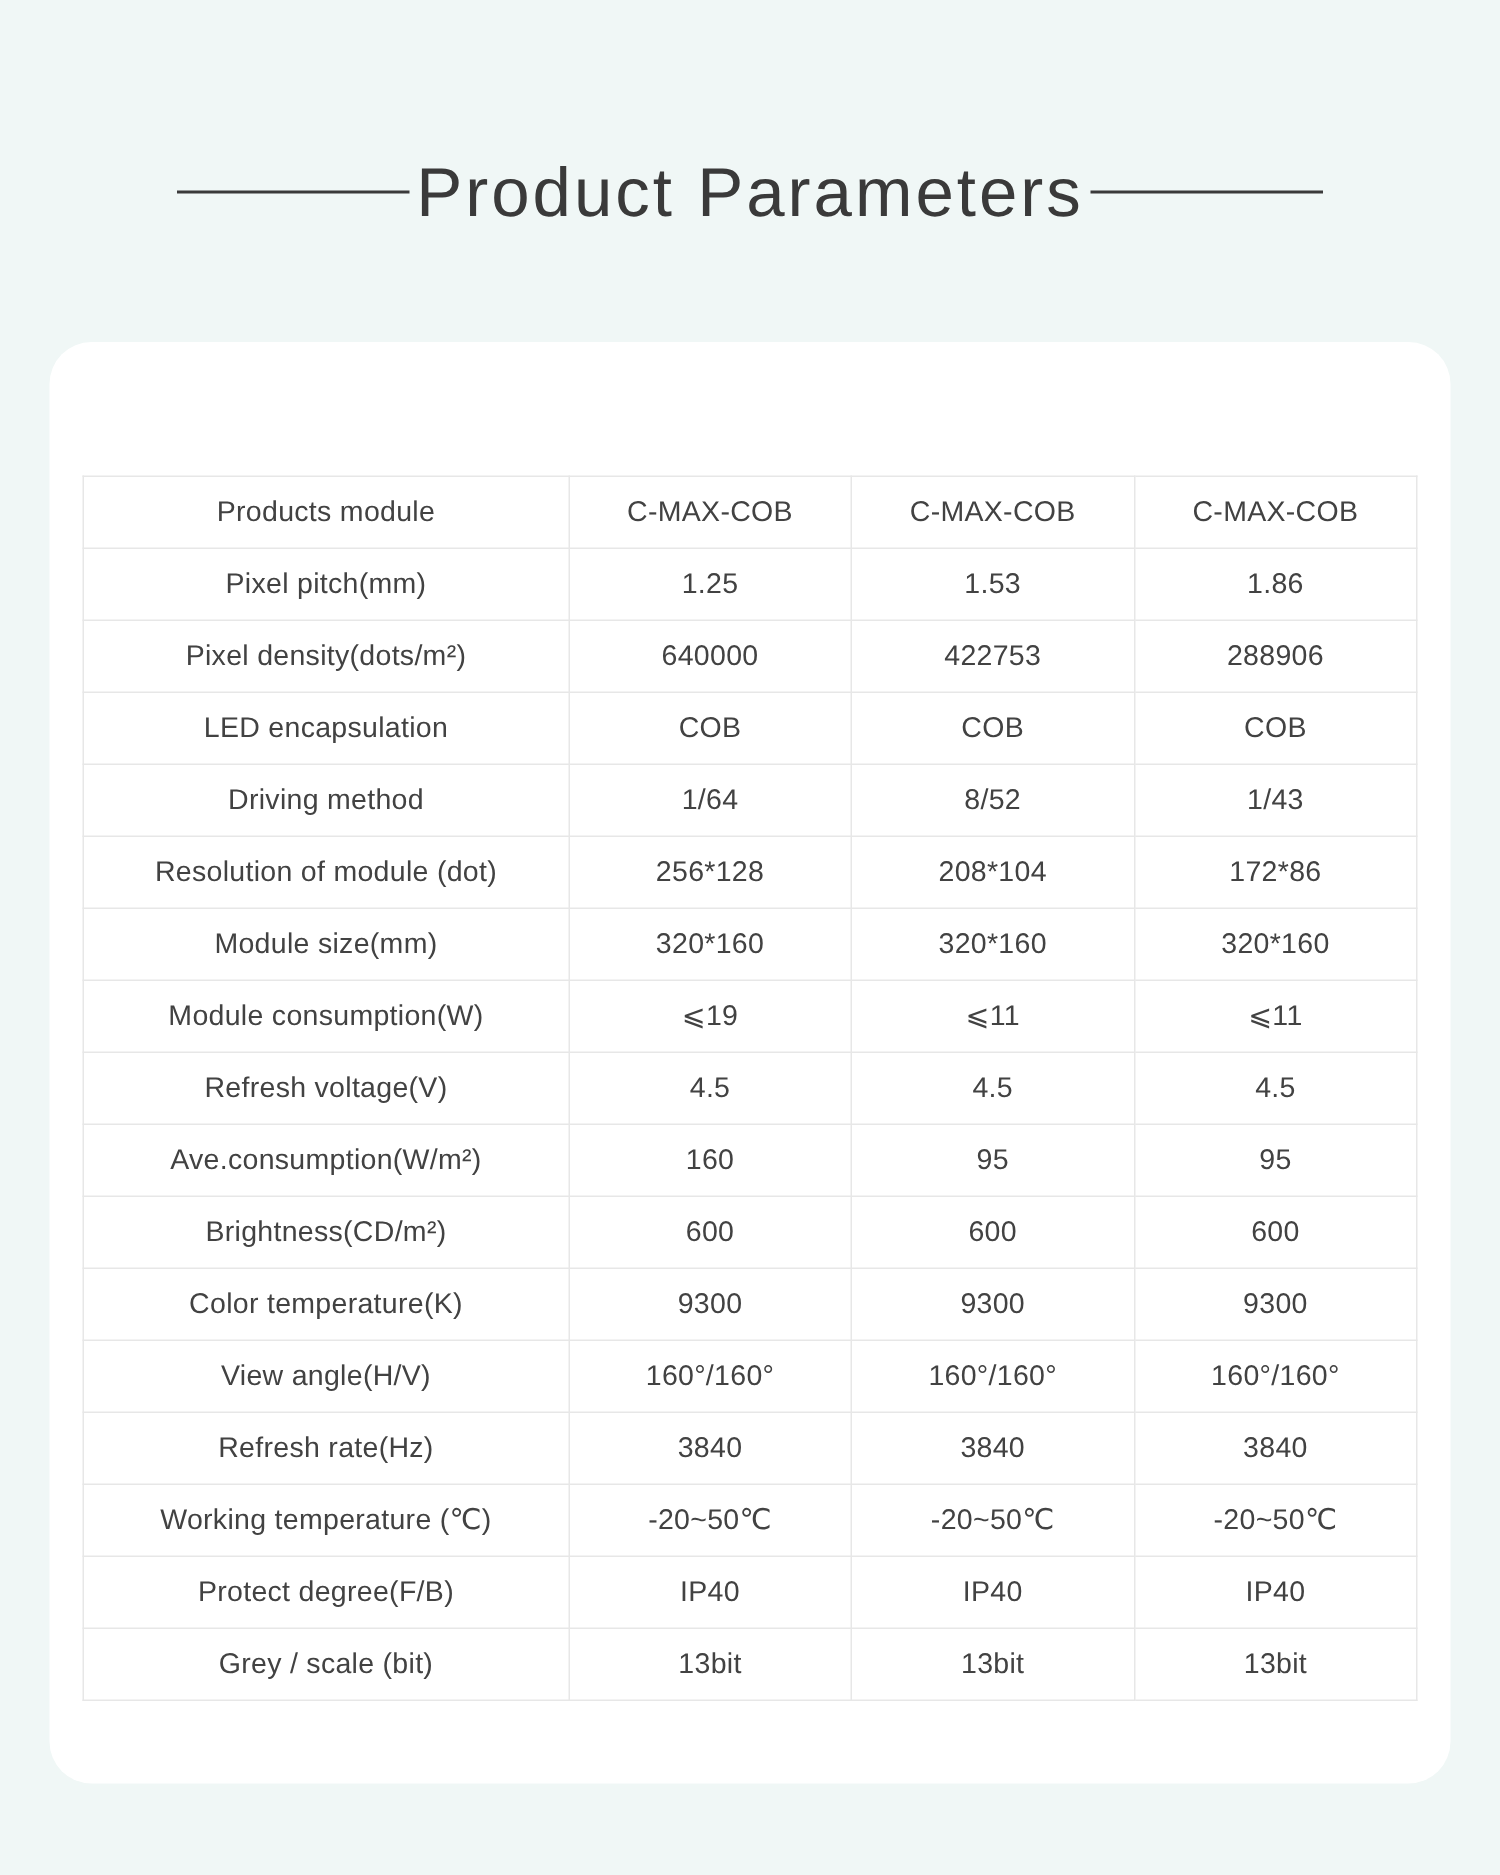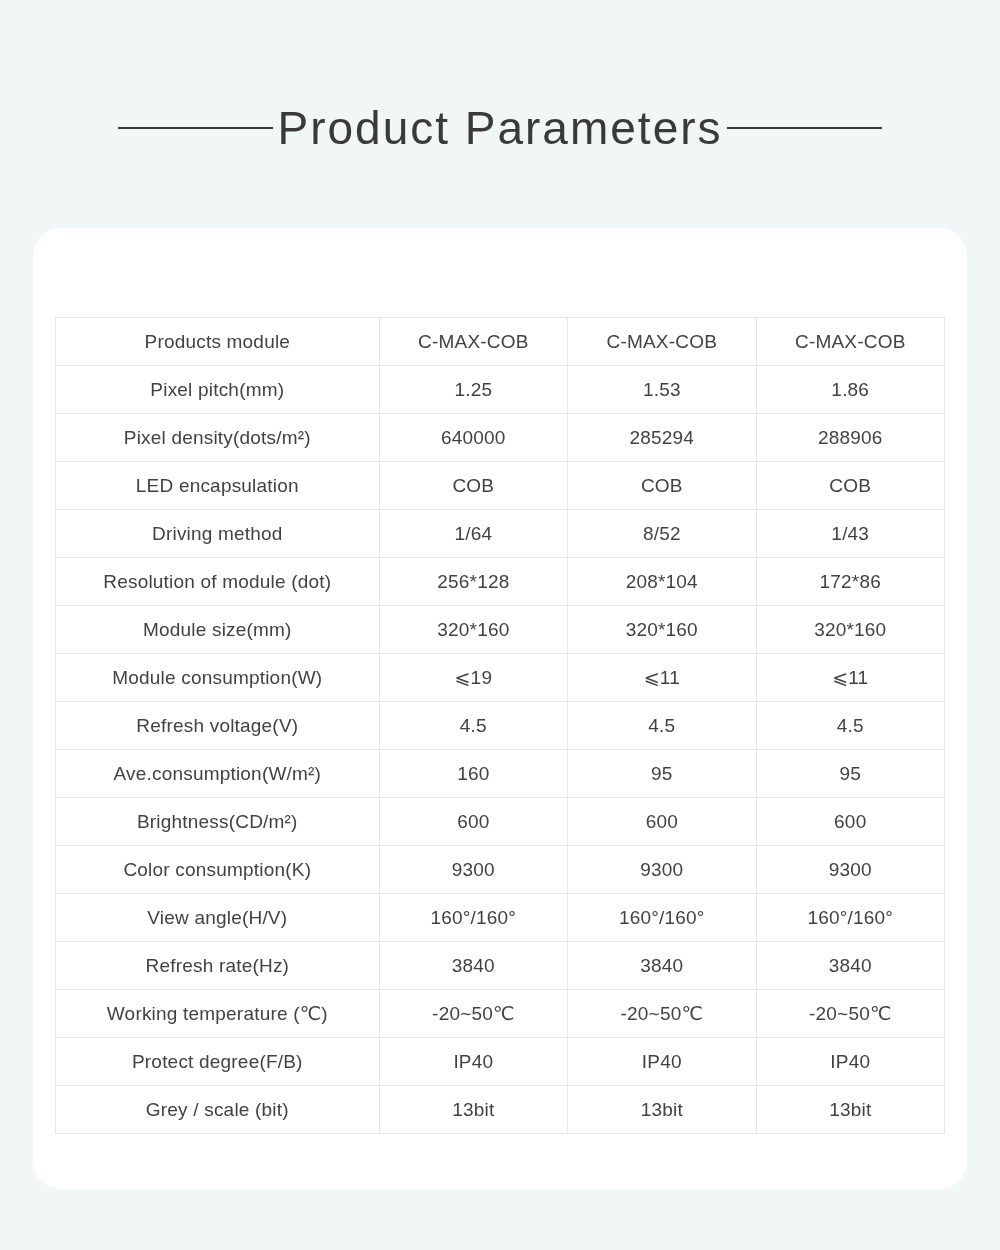--- a/index.html
+++ b/index.html
@@ -90,21 +90,21 @@
           </tr>
           <tr>
             <th scope="row">Pixel pitch(mm)</th>
             <td>1.25</td>
             <td>1.53</td>
             <td>1.86</td>
           </tr>
           <tr>
             <th scope="row">Pixel density(dots/m²)</th>
             <td>640000</td>
-            <td>285294</td>
+            <td>422753</td>
             <td>288906</td>
           </tr>
           <tr>
             <th scope="row">LED encapsulation</th>
             <td>COB</td>
             <td>COB</td>
             <td>COB</td>
           </tr>
           <tr>
             <th scope="row">Driving method</th>
@@ -142,21 +142,21 @@
             <td>95</td>
             <td>95</td>
           </tr>
           <tr>
             <th scope="row">Brightness(CD/m²)</th>
             <td>600</td>
             <td>600</td>
             <td>600</td>
           </tr>
           <tr>
-            <th scope="row">Color consumption(K)</th>
+            <th scope="row">Color temperature(K)</th>
             <td>9300</td>
             <td>9300</td>
             <td>9300</td>
           </tr>
           <tr>
             <th scope="row">View angle(H/V)</th>
             <td>160°/160°</td>
             <td>160°/160°</td>
             <td>160°/160°</td>
           </tr>

